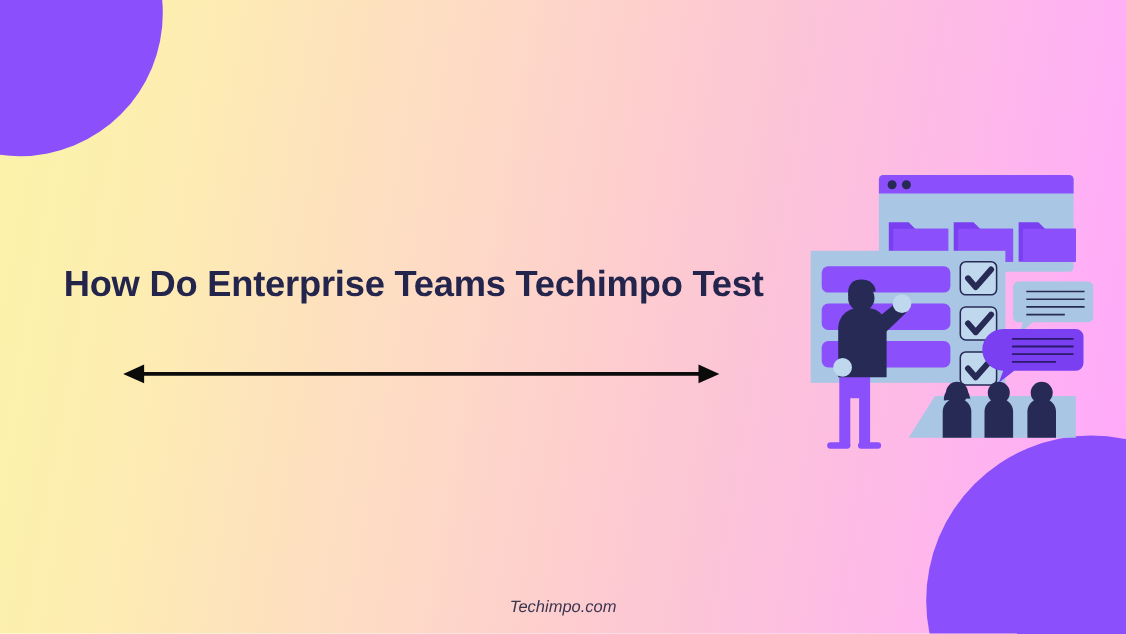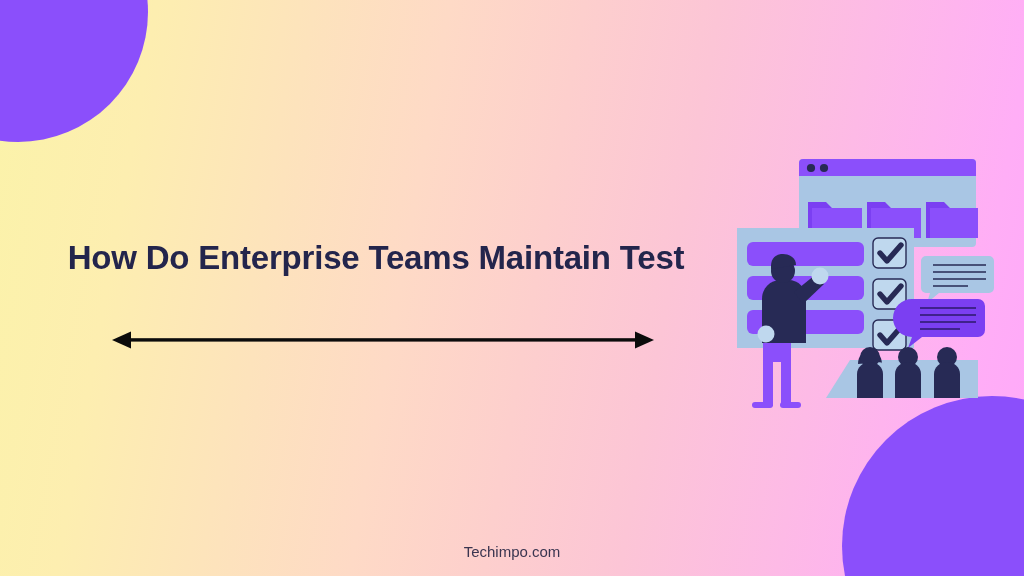--- a/index.html
+++ b/index.html
@@ -56,41 +56,42 @@
     width:542px; height:28px;
   }
   .arrow-wrap svg { display:block; }
 
   
   .footer {
     position:absolute;
     left:0; right:0; top:543px;
     text-align:center;
     font-size:15px;
+    font-style:italic;
     color:#3A3550;
     font-family:"Liberation Sans", sans-serif;
   }
 
   
   .illustration {
     position:absolute;
     left:728px; top:152px;
     width:266px; height:262px;
   }
   .illustration svg { display:block; }
 </style>
 </head>
 <body>
 
 <div class="corner-tl"></div>
 <div class="corner-br"></div>
 
 <div class="headline-wrap">
   <h1 class="headline">
-    <span class="ln">How Do Enterprise Teams Maintain Test</span>
+    <span class="ln">How Do Enterprise Teams Techimpo Test</span>
   </h1>
 </div>
 
 <div class="arrow-wrap">
   <svg width="542" height="28" viewBox="0 0 542 28" xmlns="http://www.w3.org/2000/svg">
     <g fill="#0B0B0B" stroke="none">
       <rect x="16" y="12.2" width="510" height="3.4"></rect>
       <polygon points="0,13.9 19,5.4 19,22.4"></polygon>
       <polygon points="542,13.9 523,5.4 523,22.4"></polygon>
     </g>

